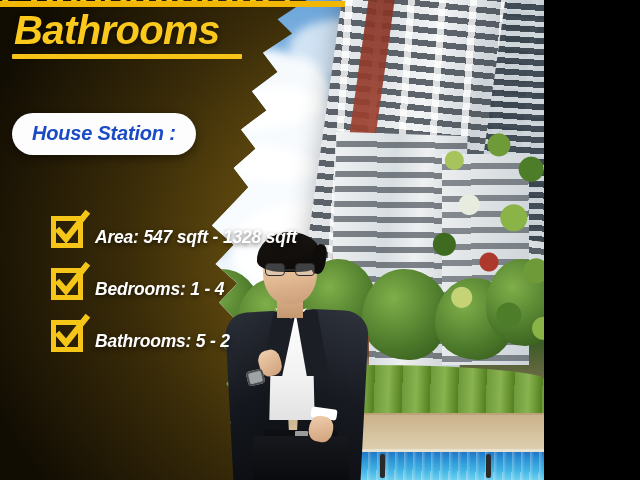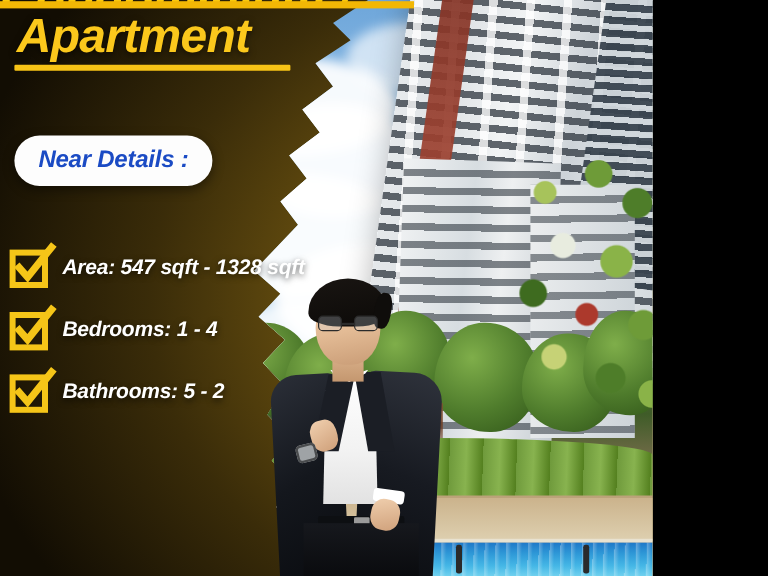--- a/index.html
+++ b/index.html
@@ -302,21 +302,21 @@
     background:#fdfdfd;
     border-radius:22px;
     padding:9px 20px 10px 20px;
     box-shadow:0 3px 10px rgba(0,0,0,.45);
   }
   .badge span{
     font-size:20px; font-weight:bold; color:#1b4bc4; letter-spacing:-.2px;
   }
 
   .list{ position:absolute; left:8px; top:196px; width:300px; }
-  .item{ display:flex; align-items:center; height:52px; }
+  .item{ display:flex; align-items:flex-end; height:52px;margin-left:43px; }
   .chk{ position:relative; width:36px; height:36px; flex:0 0 36px; margin-right:8px; }
   .chk svg{ position:absolute; left:0; top:0; overflow:visible; }
   .item-label{
     font-size:17.5px; font-weight:bold; color:#ffffff;
     letter-spacing:-.2px; white-space:nowrap;
     text-shadow:0 2px 5px rgba(0,0,0,.6);
   }
 </style>
 </head>
 <body>
@@ -382,25 +382,25 @@
     <div class="m-watch"></div>
     <div class="m-cuff"></div>
     <div class="m-hand-r"></div>
   </div>
 
   <div class="title-clip">
     <span>Condominium /</span>
   </div>
   <div class="title-underline-top"></div>
 
-  <div class="title">Apartment</div>
+  <div class="title">Bathrooms</div>
   <div class="title-underline"></div>
 
   <div class="badge">
-    <span>Near Details :</span>
+    <span>House Station :</span>
   </div>
 
   <div class="list">
 
     <div class="item">
       <div class="chk">
         <svg width="36" height="36" viewBox="0 0 36 36" aria-hidden="true">
           <rect x="2.5" y="6.5" width="27" height="27" fill="none" stroke="#f5c518" stroke-width="5"></rect>
           <path d="M8 19 L15 27 L35 2" fill="none" stroke="#f5c518" stroke-width="6" stroke-linecap="square" stroke-linejoin="miter"></path>
         </svg>

